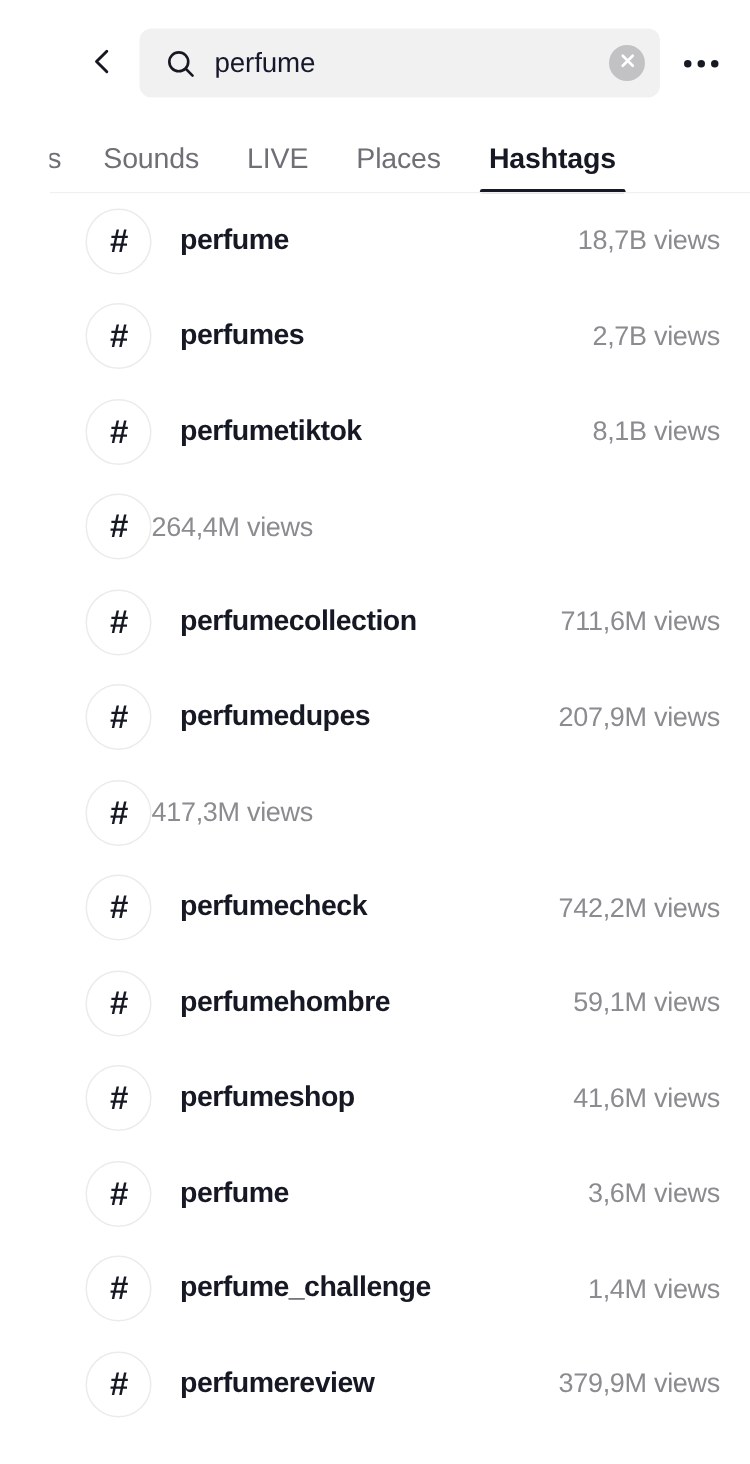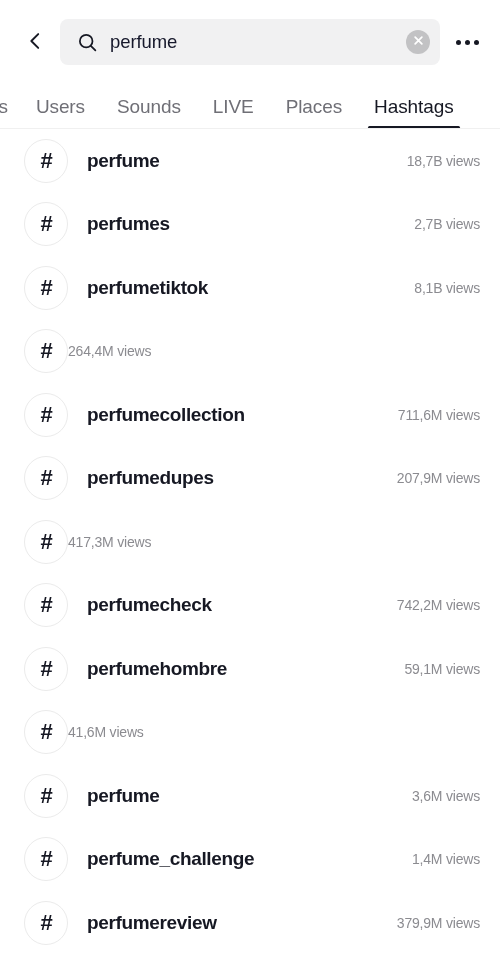--- a/index.html
+++ b/index.html
@@ -11,20 +11,21 @@
     font-family: "Liberation Sans", sans-serif;
     -webkit-font-smoothing: antialiased;
     overflow: hidden;
   }
 
   .app {
     position: relative;
     width: 500px;
     height: 976px;
     background: #ffffff;
+    padding-left: 33px;
   }
 
   
   .topbar {
     position: relative;
     height: 84px;
     display: flex;
     align-items: center;
     padding: 0 12px 0 14px;
   }
@@ -137,21 +138,21 @@
     padding: 0 16px;
     letter-spacing: -0.1px;
   }
   .tab.clipped {
     padding-left: 0;
     padding-right: 12px;
     margin-left: -12px;
   }
   .tab.active {
     color: #161823;
-    font-weight: normal;
+    font-weight: bold;
     text-align: right;
   }
   .tab.active::after {
     content: "";
     position: absolute;
     left: 10px;
     right: 10px;
     bottom: 0px;
     height: 3.5px;
     background: #161823;
@@ -206,21 +207,21 @@
     font-weight: bold;
     color: #161823;
     letter-spacing: -0.35px;
     white-space: nowrap;
     overflow: hidden;
     text-overflow: ellipsis;
   }
 
   .row-views {
     flex: 0 0 auto;
-    font-size: 14px;
+    font-size: 18px;
     color: #8b8b90;
     letter-spacing: -0.2px;
     white-space: nowrap;
     text-align: right;
   }
 </style>
 </head>
 <body>
 
 <div class="app">
@@ -255,21 +256,20 @@
     <button class="more-btn">
       <i></i>
       <i></i>
       <i></i>
     </button>
   </div>
 
   <div class="tabs-wrap">
     <div class="tabs" id="tabs-container">
         <div class="tab clipped">os</div>
-        <div class="tab">Users</div>
         <div class="tab">Sounds</div>
         <div class="tab">LIVE</div>
         <div class="tab">Places</div>
         <div class="tab active">Hashtags</div>
       </div>
     <div class="tabs-divider"></div>
   </div>
 
   <div class="list" id="results-list">
       <div class="row">
@@ -310,20 +310,21 @@
         <div class="row-title">perfumecheck</div>
         <div class="row-views">742,2M views</div>
       </div>
       <div class="row">
         <div class="hash-circle">#</div>
         <div class="row-title">perfumehombre</div>
         <div class="row-views">59,1M views</div>
       </div>
       <div class="row">
         <div class="hash-circle">#</div>
+        <div class="row-title">perfumeshop</div>
         <div class="row-views">41,6M views</div>
       </div>
       <div class="row">
         <div class="hash-circle">#</div>
         <div class="row-title">perfume</div>
         <div class="row-views">3,6M views</div>
       </div>
       <div class="row">
         <div class="hash-circle">#</div>
         <div class="row-title">perfume_challenge</div>

